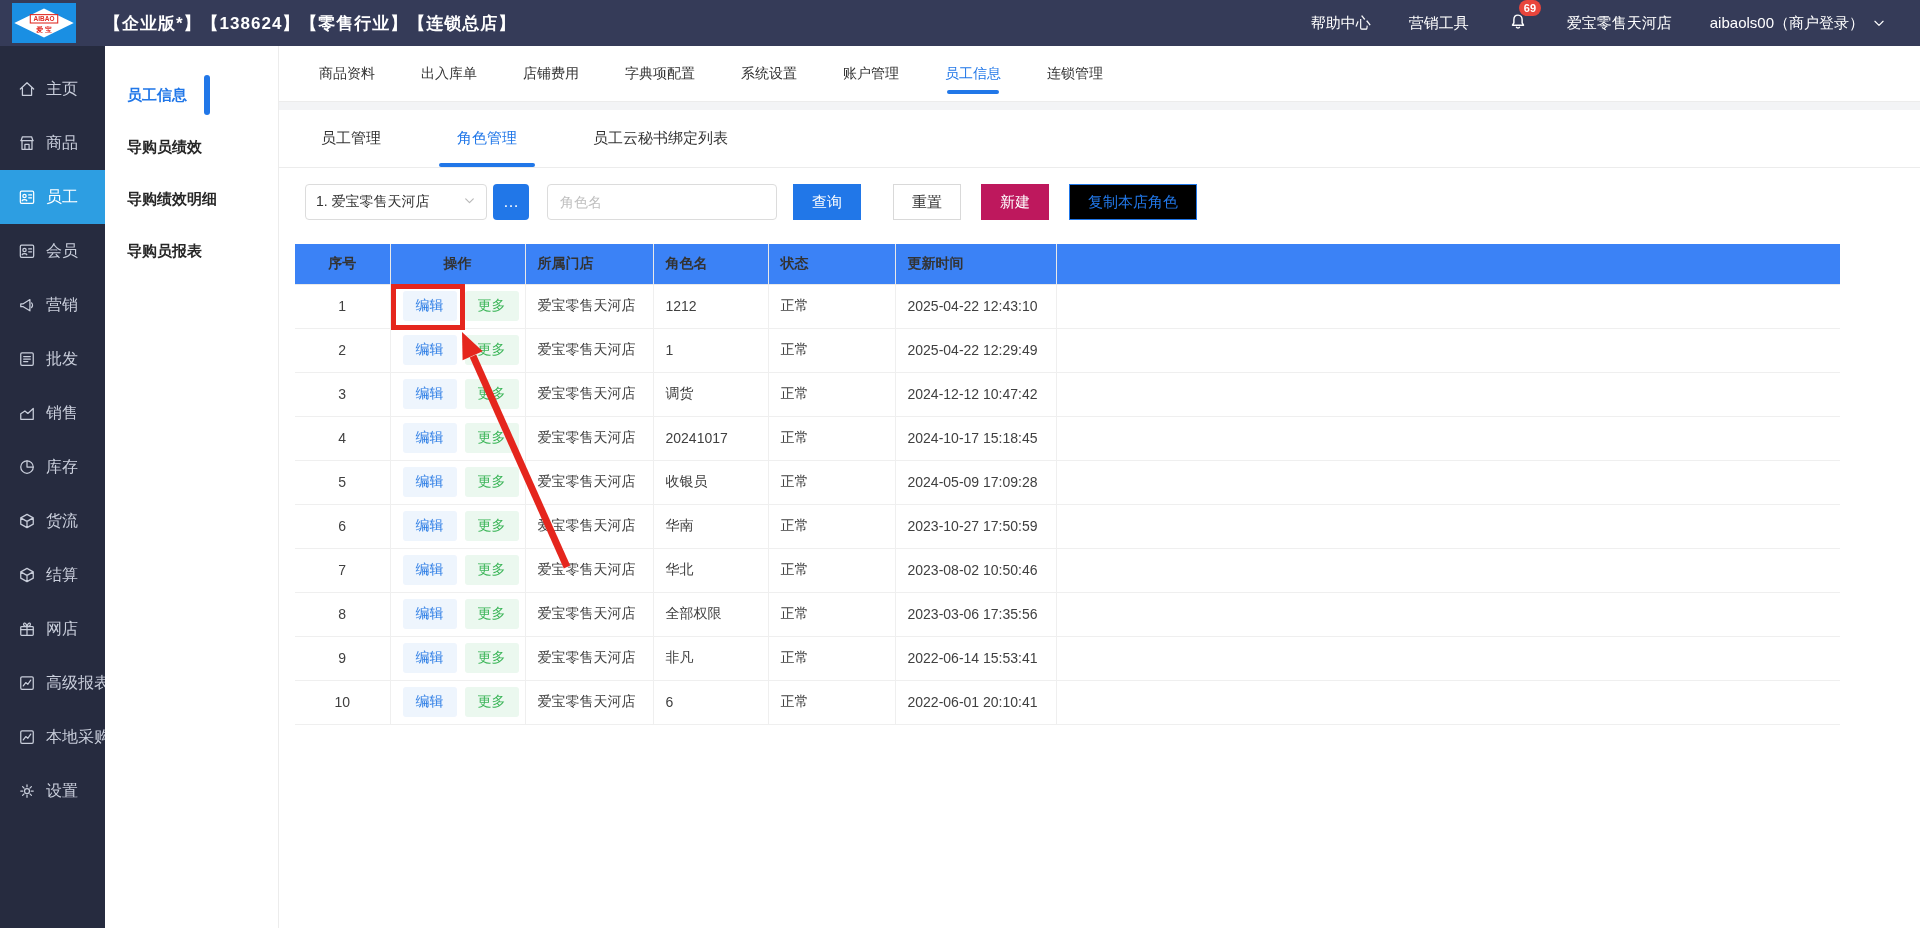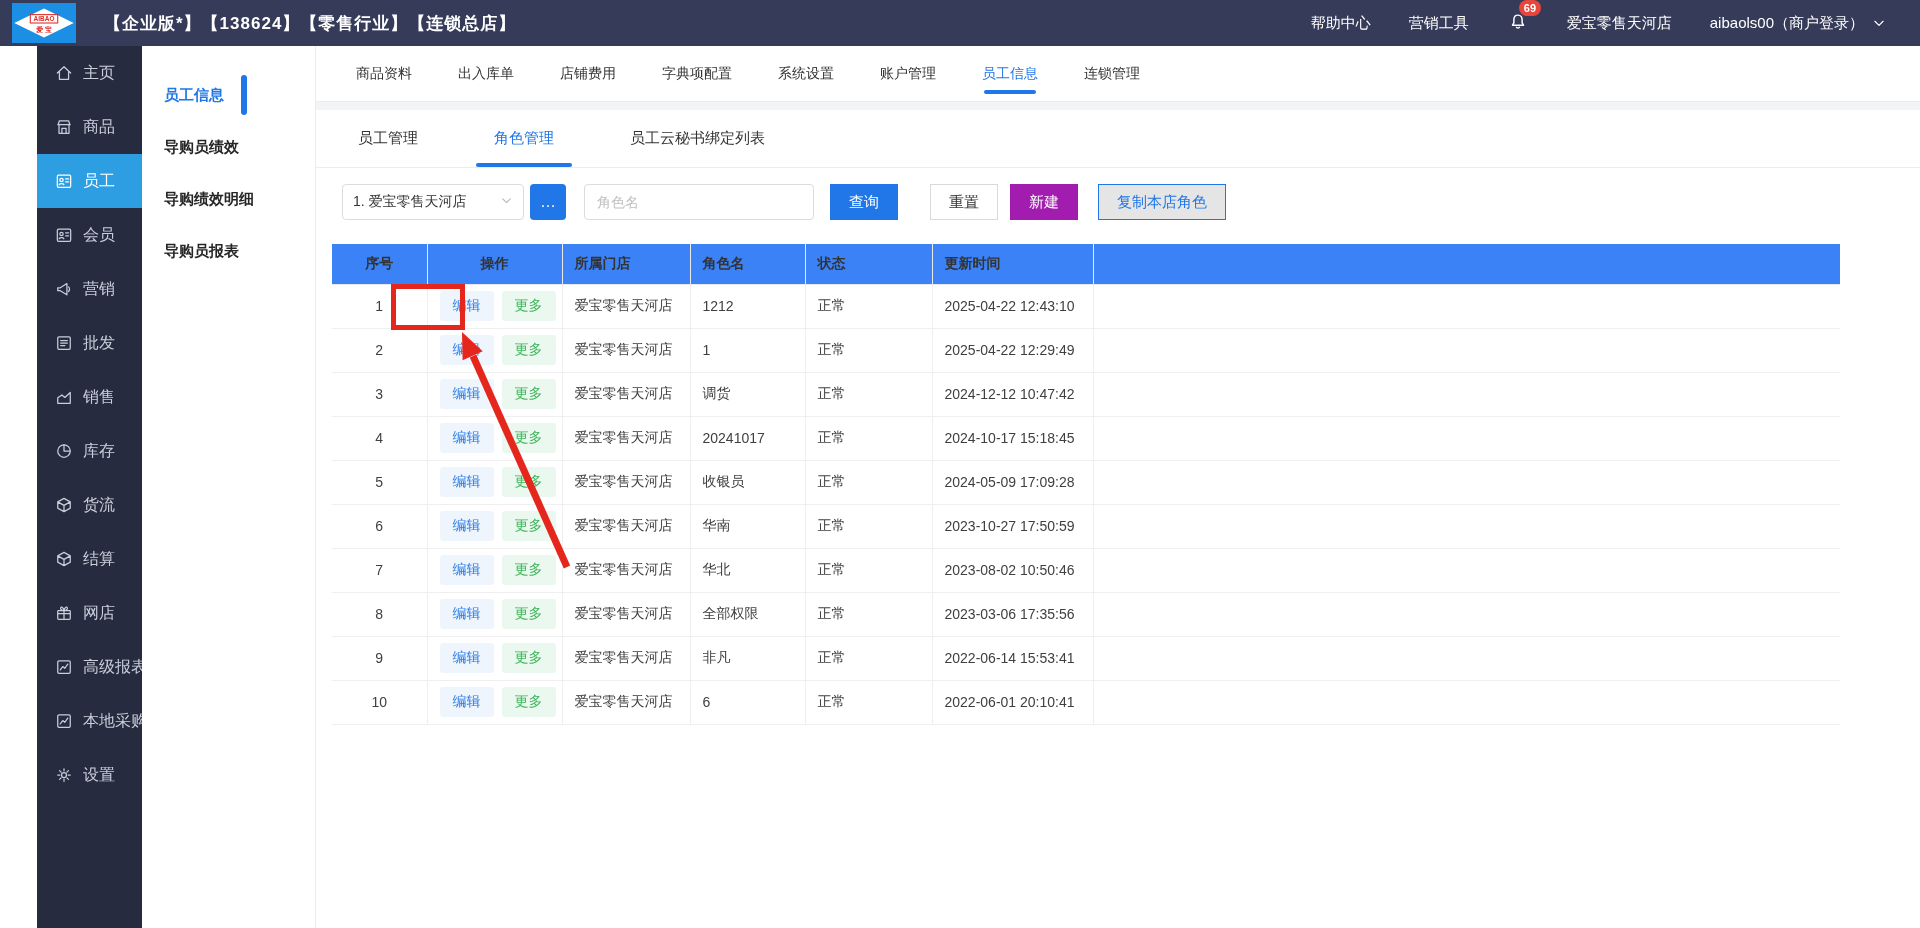--- a/index.html
+++ b/index.html
@@ -14,21 +14,21 @@
   .topbar-right .tb-item { cursor:pointer; white-space:nowrap; }
   .bell-wrap { position:relative; cursor:pointer; }
   .bell-wrap svg { width:22px; height:22px; stroke:#fff; }
   .badge { position:absolute; top:-11px; left:12px; background:#e8453c; color:#fff; font-size:11px;
     border-radius:9px; padding:1px 5px; line-height:14px; font-weight:bold; }
   .account { display:flex; align-items:center; gap:8px; cursor:pointer; }
   .account svg { width:14px; height:14px; stroke:#fff; }
 
   
   .main { display:flex; height:882px; }
-  .icon-sidebar { width:105px; background:#262b3f; flex-shrink:0;margin-left:37px; }
+  .icon-sidebar { width:105px; background:#262b3f; padding-top:16px; flex-shrink:0; }
   .side-item { height:54px; display:flex; align-items:center; padding-left:17px; gap:9px;
     color:#c9cedb; font-size:16px; cursor:pointer; white-space:nowrap; }
   .side-item .ic { width:20px; height:20px; flex-shrink:0; }
   .side-item.active { background:#2d9ee2; color:#fff; }
 
   .submenu { width:173px; background:#fff; padding-top:23px; flex-shrink:0; }
   .submenu-item { height:52px; display:flex; align-items:center; padding-left:22px;
     font-size:15px; font-weight:bold; color:#262626; position:relative; cursor:pointer; white-space:nowrap; }
   .submenu-item.active { color:#2177e8; }
   .submenu-item.active .active-bar { position:absolute; left:99px; top:6px; width:6px; height:40px;
@@ -60,22 +60,22 @@
   .select-box .caret svg, .pg-size .caret svg { width:13px; height:13px; stroke:#b9b9b9; }
   .more-btn { width:36px; height:36px; background:#2177e8; color:#fff; border-radius:4px; border:none;
     font-size:16px; margin-left:6px; cursor:pointer; line-height:10px; }
   .role-input { width:230px; height:36px; border:1px solid #dcdcdc; border-radius:4px;
     padding:0 12px; font-size:14px; color:#333; margin-left:18px; outline:none; }
   .role-input::placeholder { color:#bfbfbf; }
   .btn { height:36px; border-radius:0; font-size:15px; padding:0 18px; display:flex; align-items:center;
     justify-content:center; cursor:pointer; border:1px solid transparent; white-space:nowrap; }
   .btn-primary { background:#2177e8; color:#fff; margin-left:16px; }
   .btn-default { background:#fff; border-color:#d9d9d9; color:#333; margin-left:32px; }
-  .btn-orange  { background:#a21caf; color:#fff; margin-left:12px; }
-  .btn-outline { background:#e5e5e5; border-color:#2177e8; color:#2177e8; margin-left:20px; }
+  .btn-orange  { background:#be185d; color:#fff; margin-left:20px; }
+  .btn-outline { background:#000000; border-color:#2177e8; color:#2177e8; margin-left:20px; }
 
   
   .table-wrap { margin:24px 80px 0 16px; }
   table { border-collapse:collapse; width:100%; table-layout:fixed; font-size:14px; color:#404040; }
   thead th { background:#3b82f6; height:40px; font-weight:bold; color:#333; text-align:left;
     padding:0 12px; border-bottom:1px solid #e9e9e9; border-right:1px solid #e9e9e9; }
   thead th.c, tbody td.c { text-align:center; }
   thead th:last-child, tbody td:last-child { border-right:none; }
   tbody td { height:44px; padding:0 12px; border-bottom:1px solid #efefef; border-right:1px solid #efefef;
     background:#fff; white-space:nowrap; overflow:hidden; }

